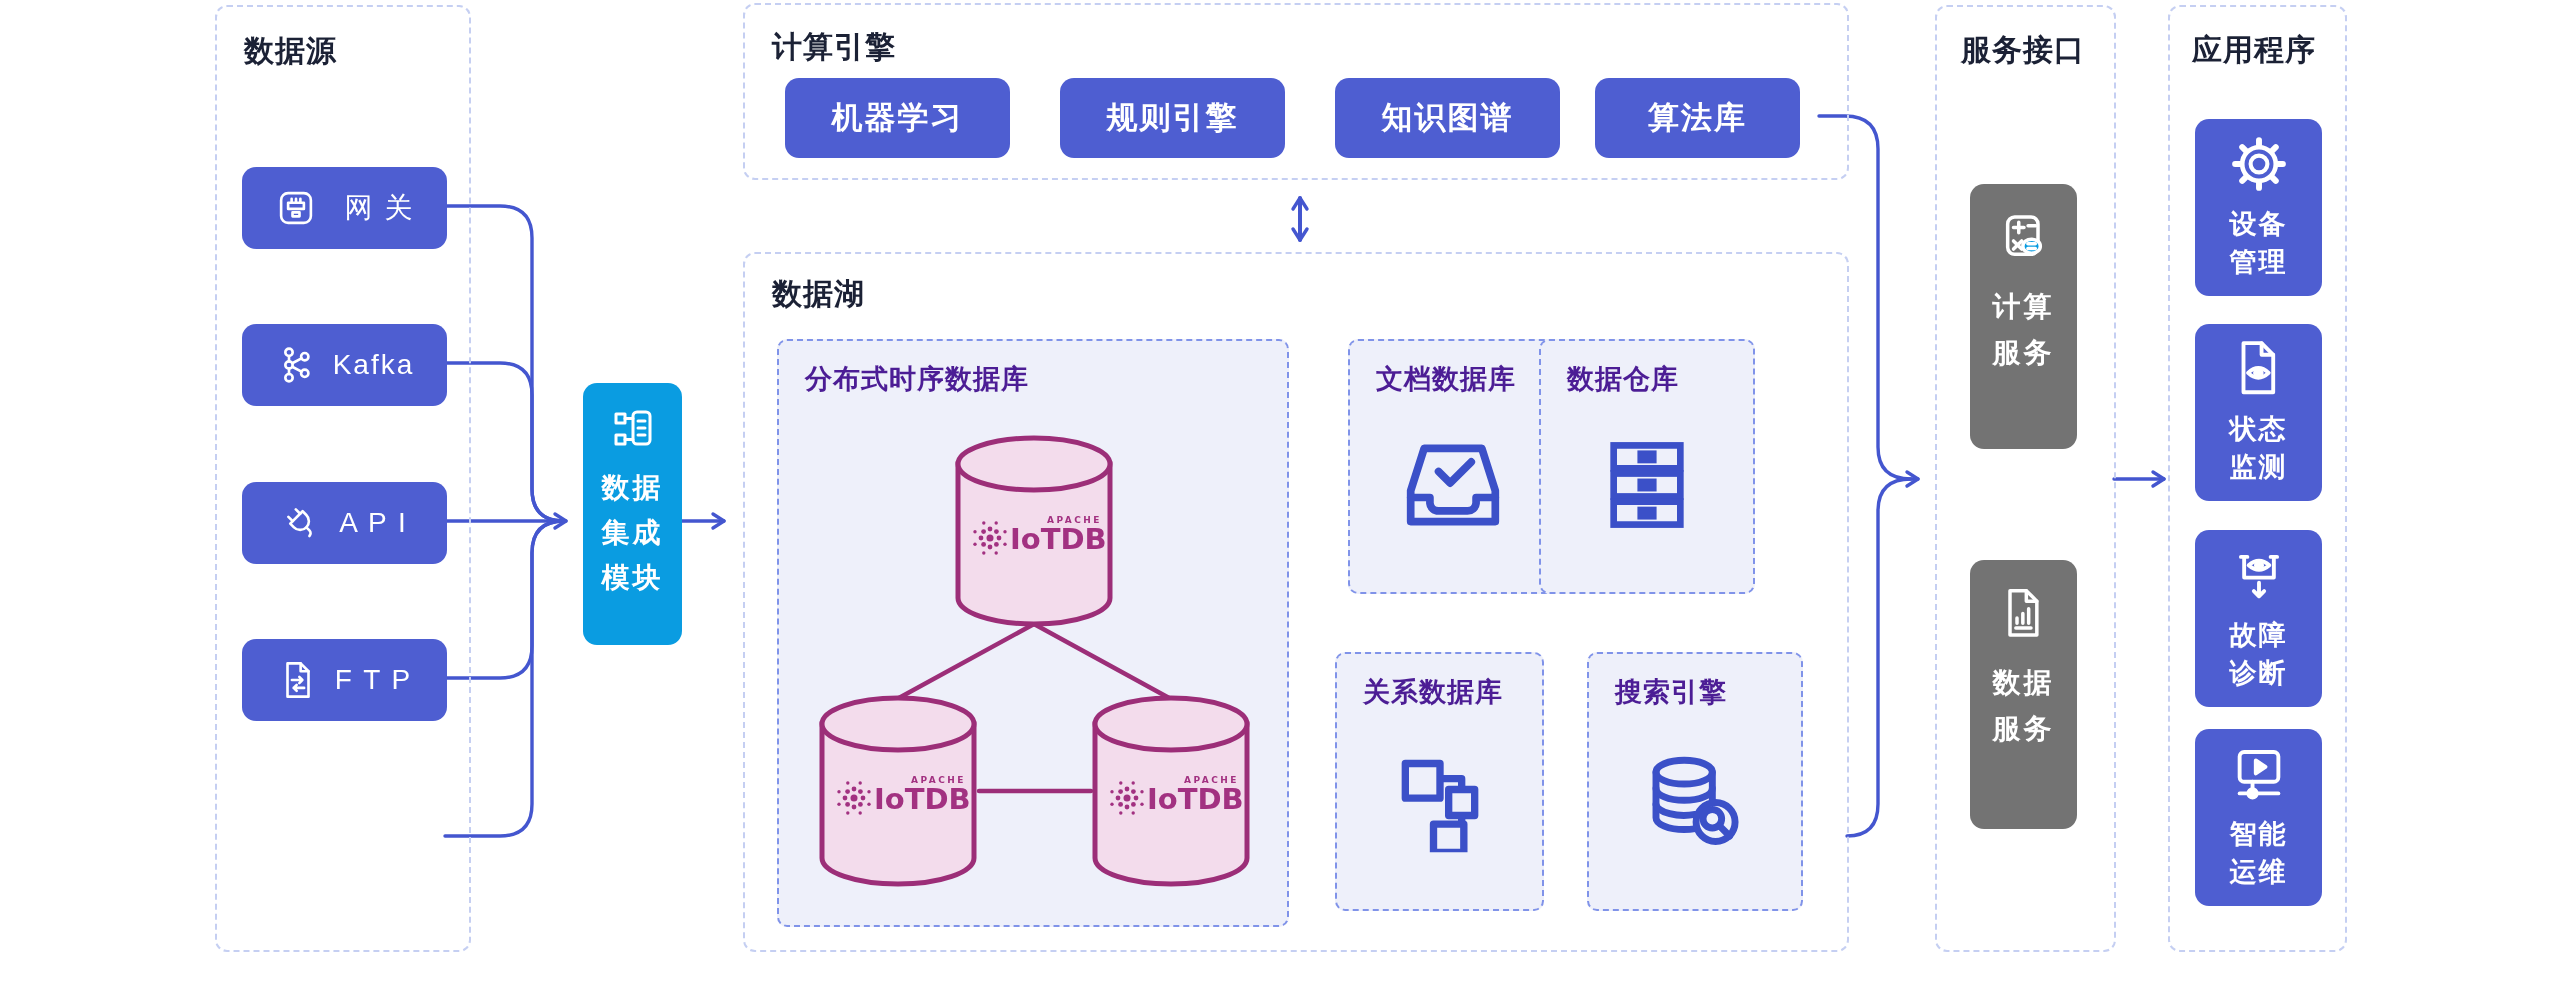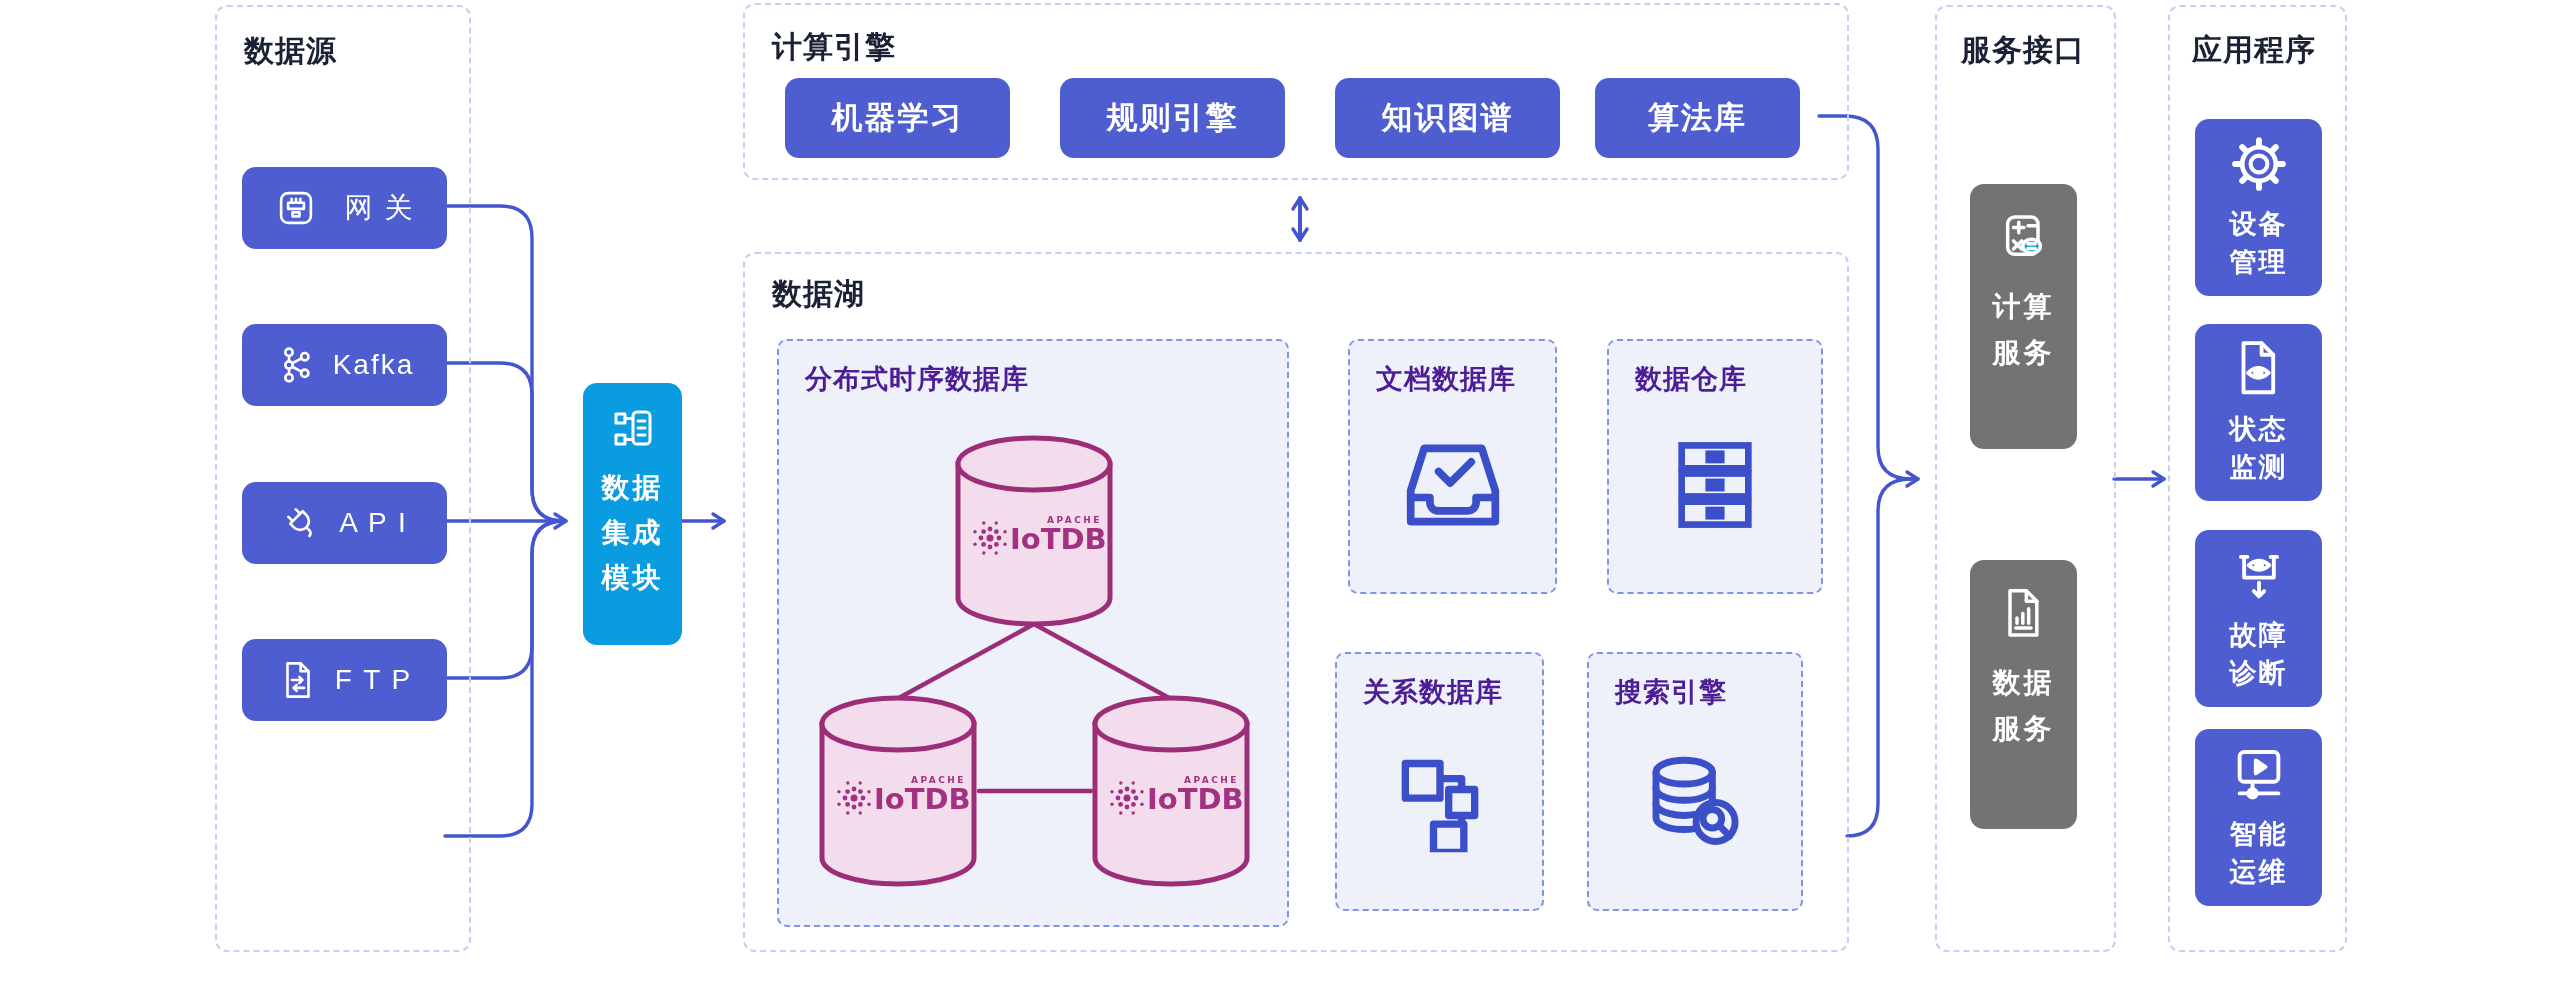--- a/index.html
+++ b/index.html
@@ -178,21 +178,21 @@
       <div class="sub-title">文档数据库</div>
       <span class="center-ic ic">
         <svg width="108" height="100" viewBox="0 0 56 52" fill="none" stroke="#3b50c8" stroke-width="4" stroke-linecap="round" stroke-linejoin="round">
           <path d="M13,7 H43 L50,29 V45 H6 V29 Z"></path>
           <path d="M6,32.5 H16 V35.5 A4.5,4.5 0 0 0 20.5,39.5 H35.5 A4.5,4.5 0 0 0 40,35.5 V32.5 H50"></path>
           <path d="M20.5,19 L26.5,25 L37.5,14"></path>
         </svg>
       </span>
     </div>
 
-    <div class="subbox" style="left:862px;top:85px;width:212px;height:251px;">
+    <div class="subbox" style="left:794px;top:85px;width:212px;height:251px;">
       <div class="sub-title">数据仓库</div>
       <span class="center-ic ic">
         <svg width="100" height="100" viewBox="0 0 48 48" fill="none" stroke="#3b50c8" stroke-width="3.2">
           <rect x="8" y="5" width="32" height="11"></rect>
           <rect x="8" y="18.5" width="32" height="11"></rect>
           <rect x="8" y="32" width="32" height="11"></rect>
           <rect x="21" y="9" width="6" height="3" fill="#3b50c8"></rect>
           <rect x="21" y="22.5" width="6" height="3" fill="#3b50c8"></rect>
           <rect x="21" y="36" width="6" height="3" fill="#3b50c8"></rect>
         </svg>

